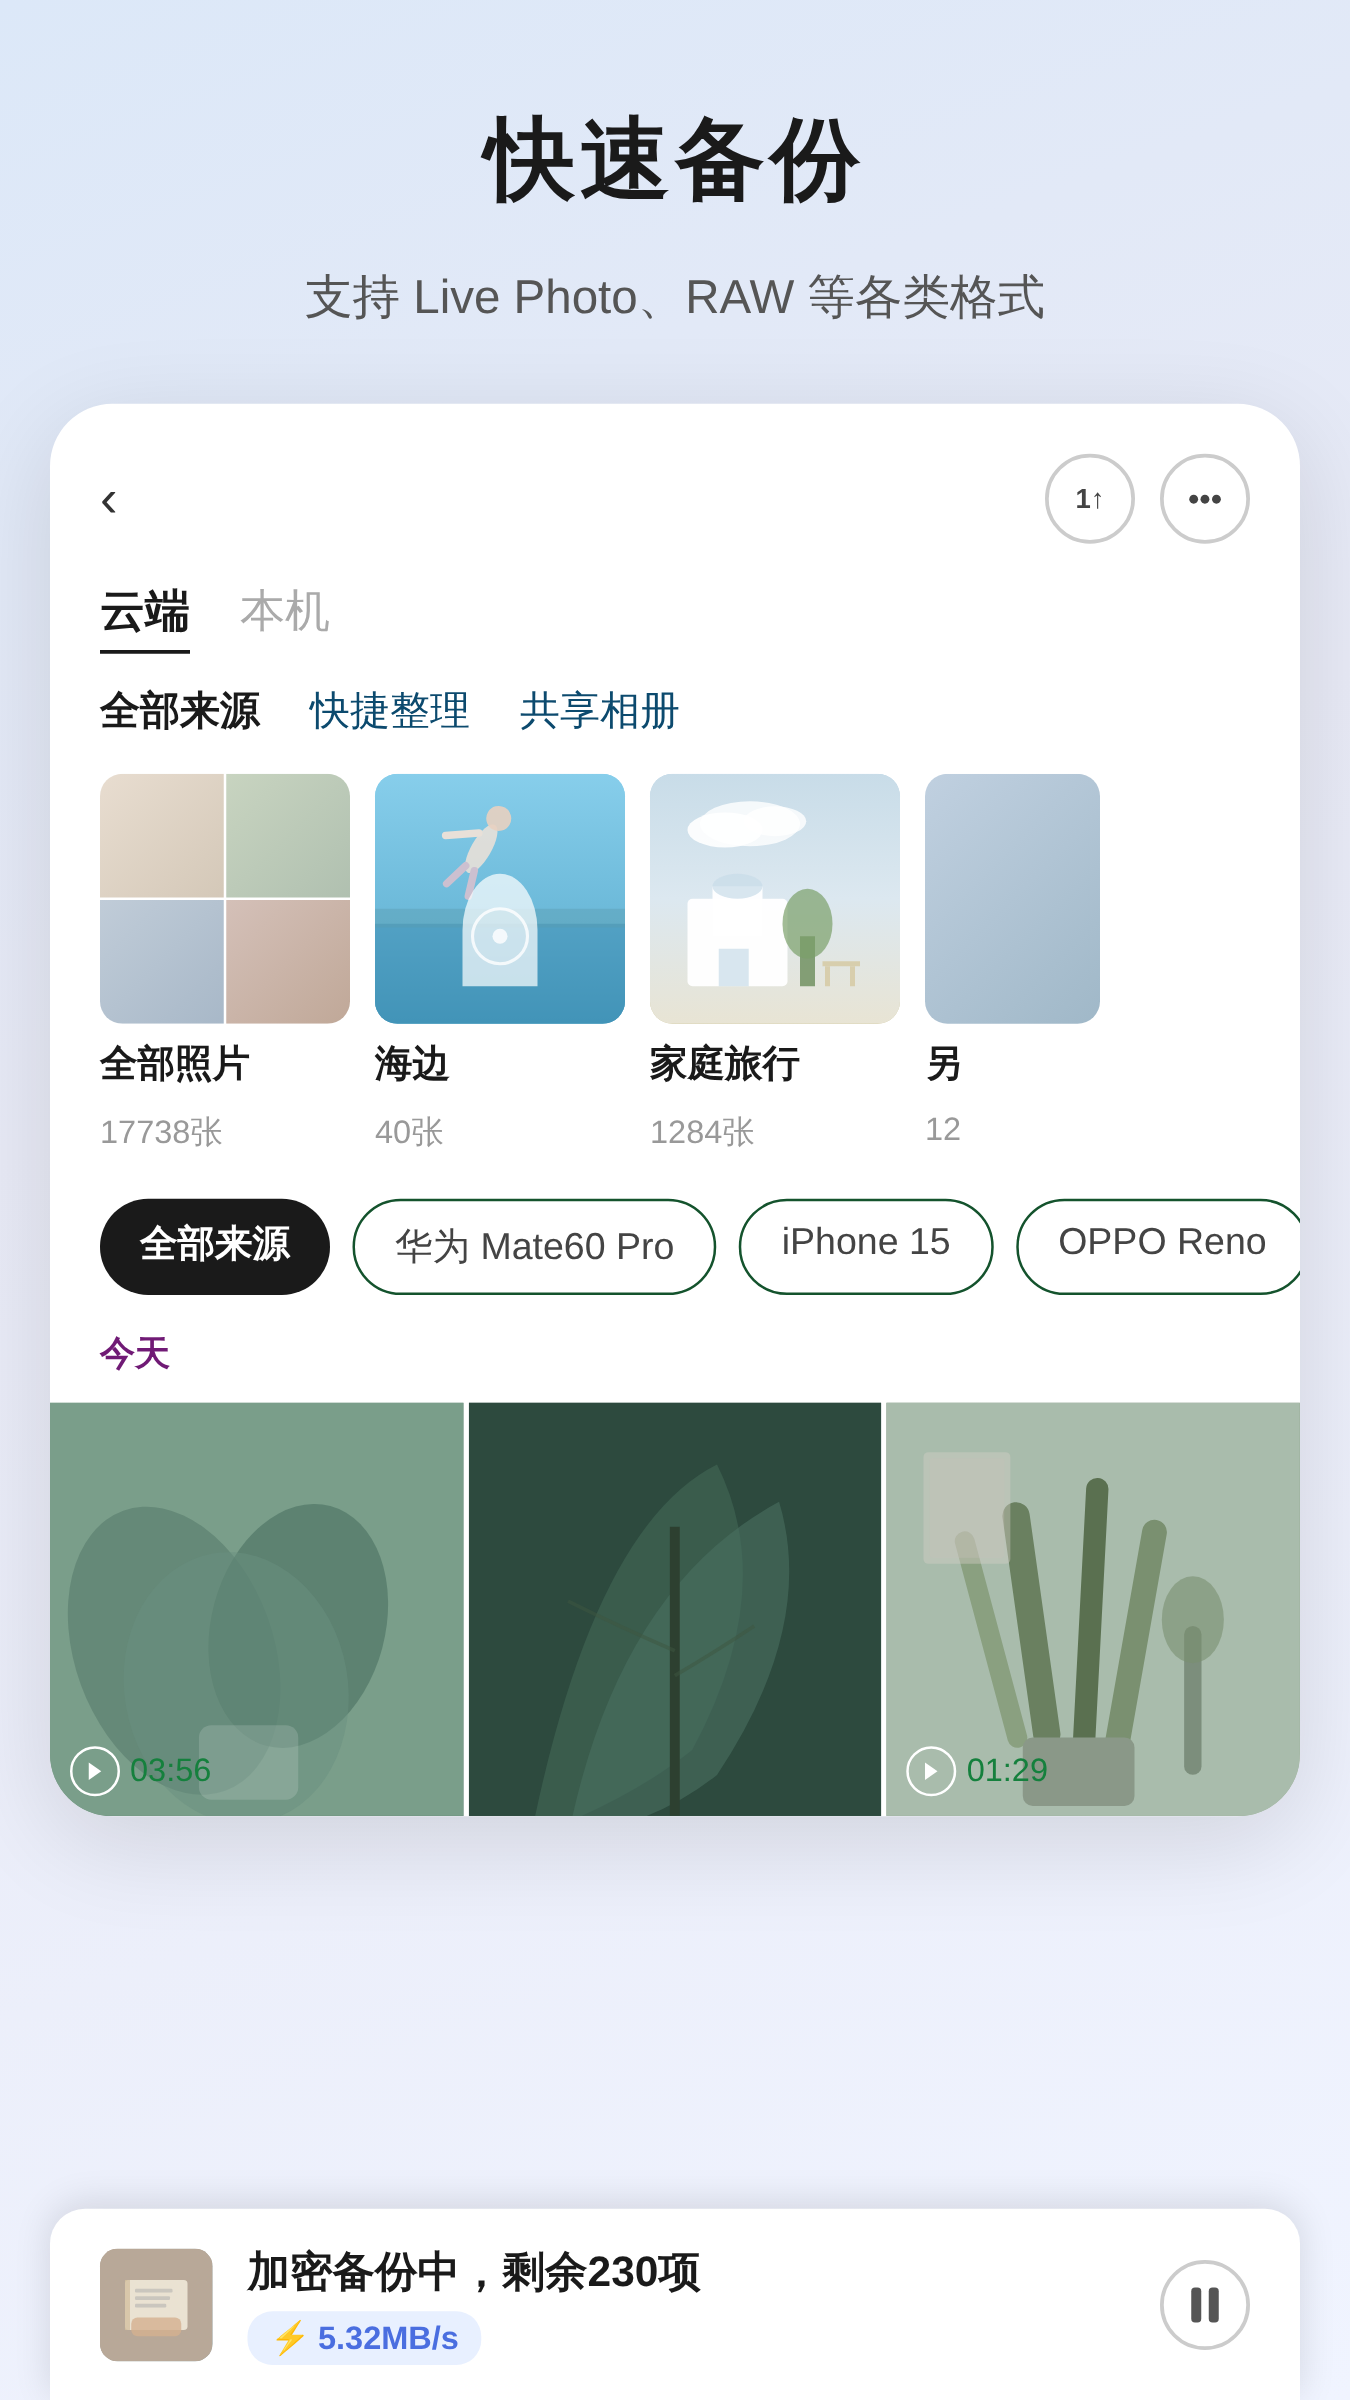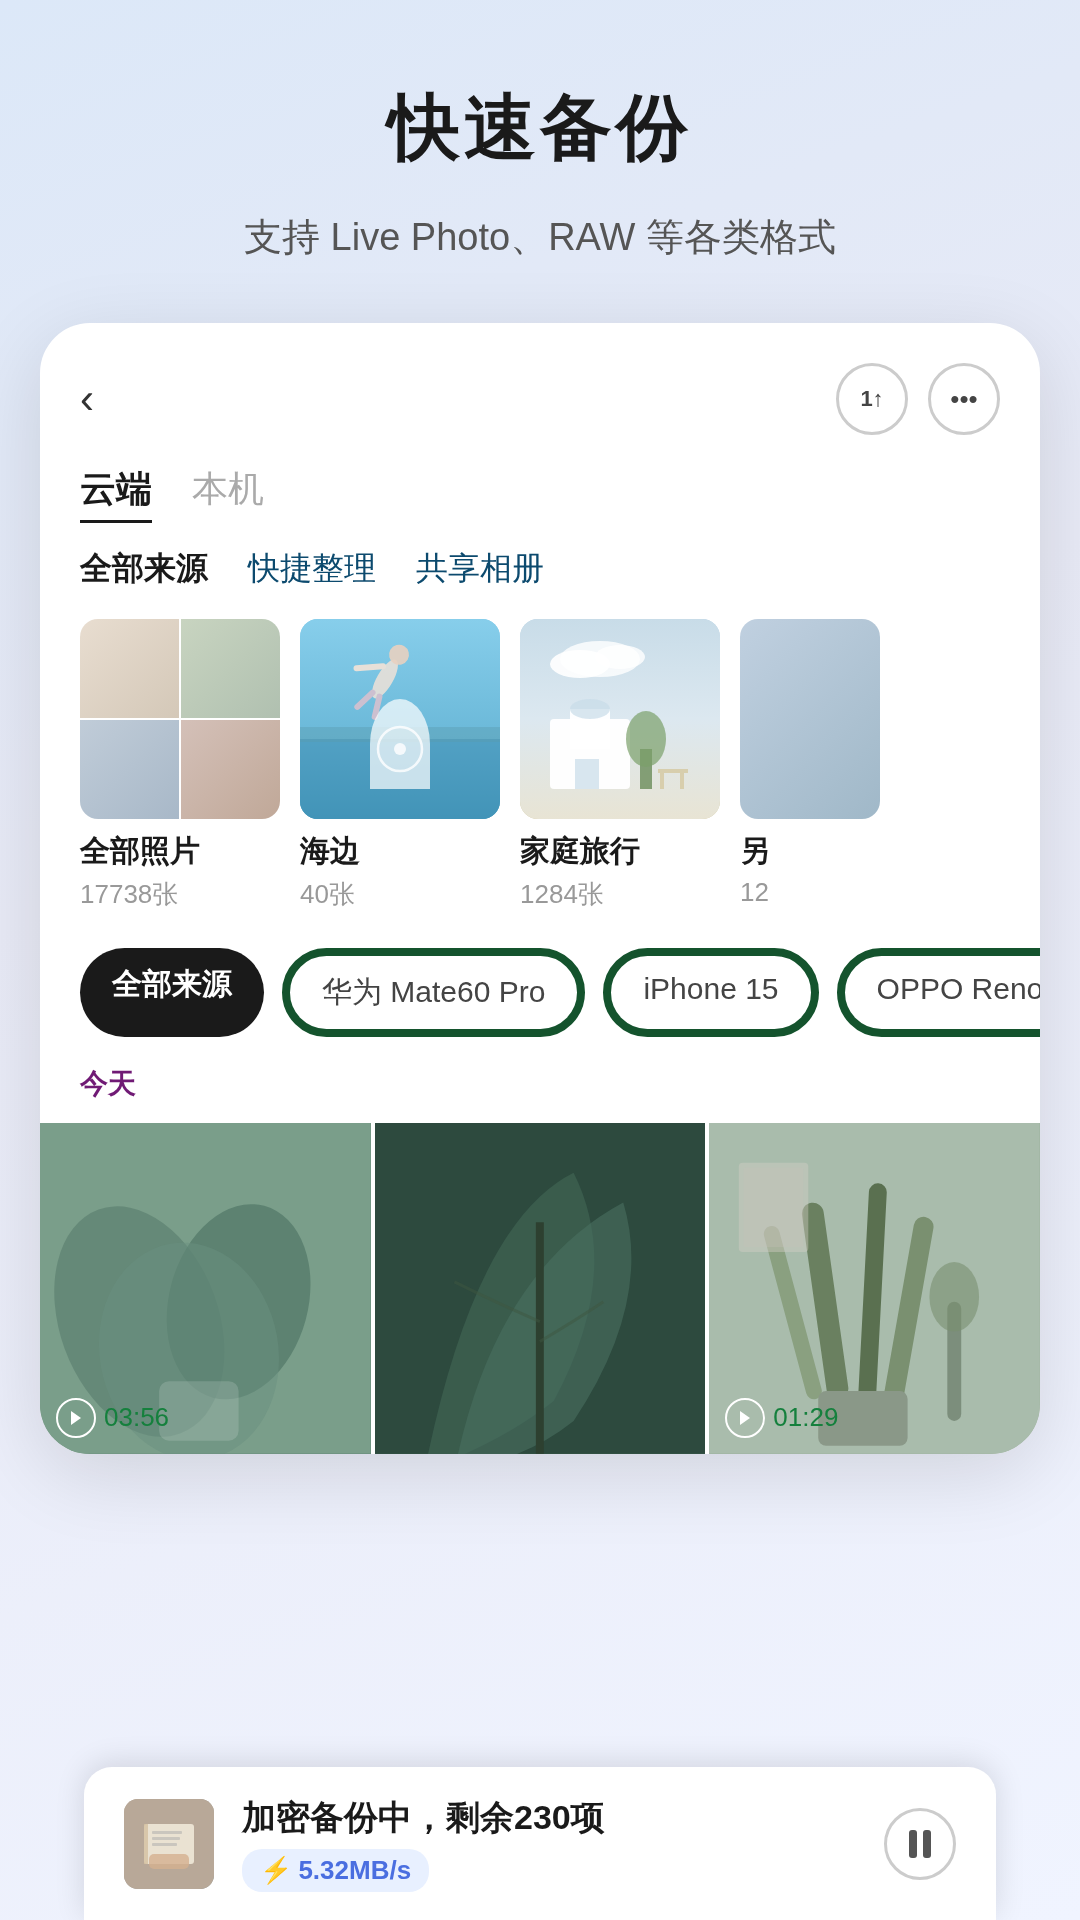--- a/index.html
+++ b/index.html
@@ -155,21 +155,21 @@
 
     .album-name {
       font-size: 30px;
       color: #1a1a1a;
       font-weight: 600;
       margin-top: 12px;
     }
     .album-count {
       font-size: 26px;
       color: #999;
-      margin-top: 5px;
+      margin-top: 16px;
     }
 
     
     .chips-row {
       display: flex;
       gap: 18px;
       padding: 20px 40px 28px;
       overflow-x: hidden;
     }
     .chip {
@@ -180,21 +180,21 @@
       white-space: nowrap;
     }
     .chip.active {
       background: #1a1a1a;
       color: #fff;
       font-weight: 600;
     }
     .chip.inactive {
       background: transparent;
       color: #444;
-      border: 8px solid #14532d;
+      border: 2px solid #14532d;
     }
 
     
     .section-label {
       font-size: 28px;
       font-weight: 700;
       color: #701a75;
       padding: 0 40px 20px;
     }
 
@@ -239,21 +239,21 @@
       align-items: center;
       justify-content: center;
     }
 
     
     .backup-bar {
       position: fixed;
       bottom: 0;
       left: 50%;
       transform: translateX(-50%);
-      width: 912px;
+      width: 1000px;
       background: #fff;
       border-radius: 28px 28px 0 0;
       box-shadow: 0 -4px 30px rgba(0,0,0,0.12);
       padding: 28px 40px;
       display: flex;
       align-items: center;
       gap: 28px;
       z-index: 100;
       justify-content: space-between;
     }

